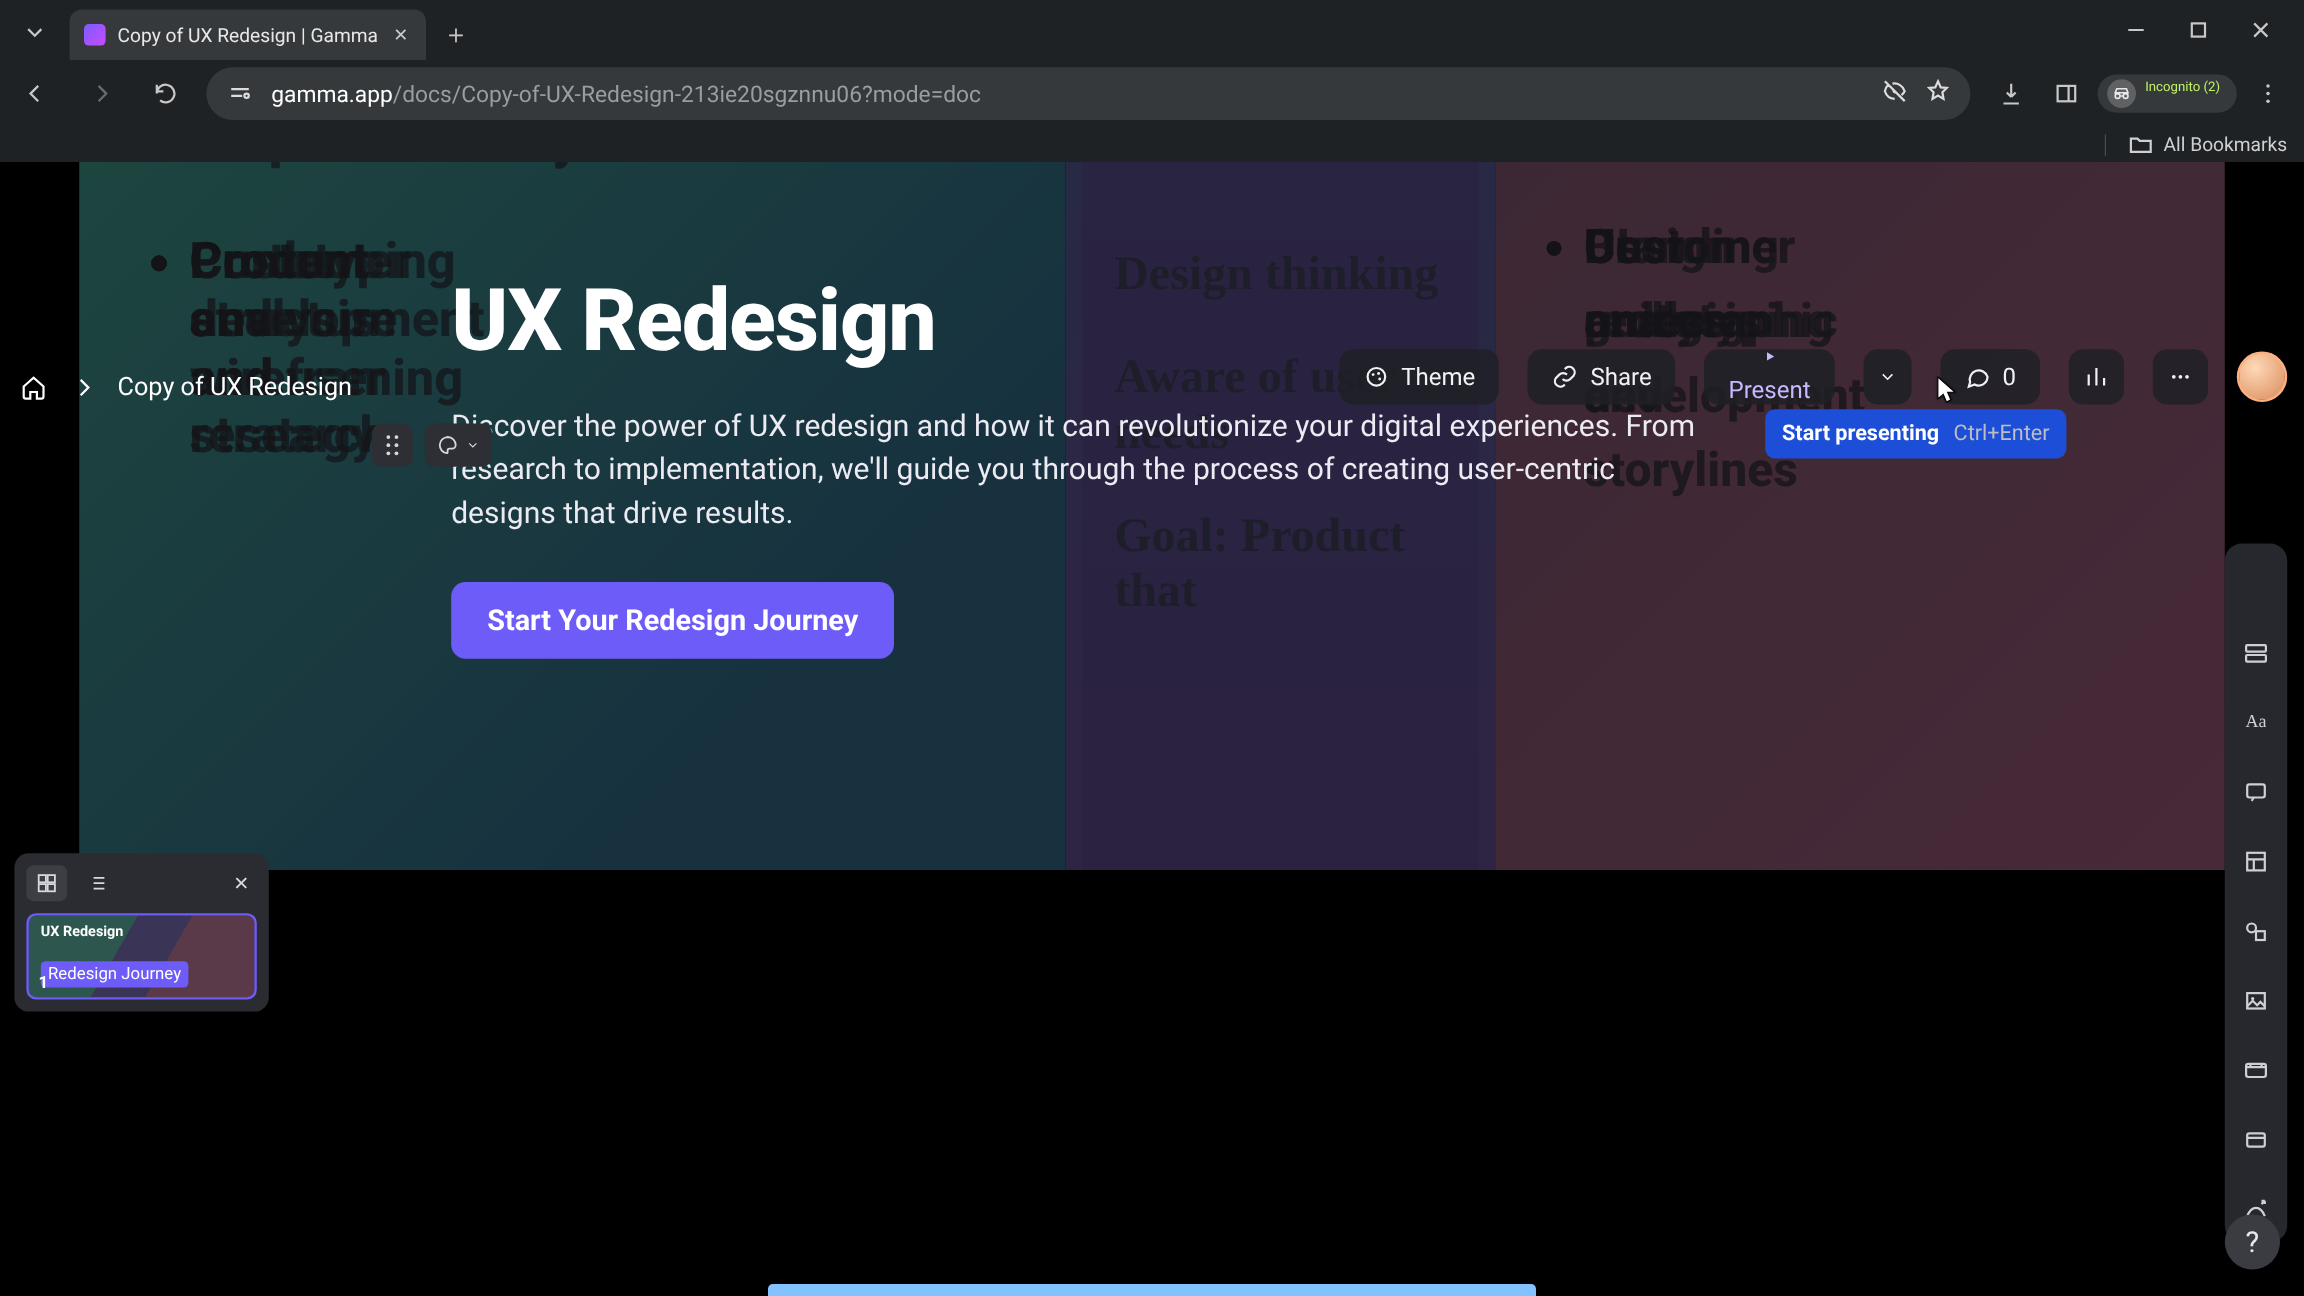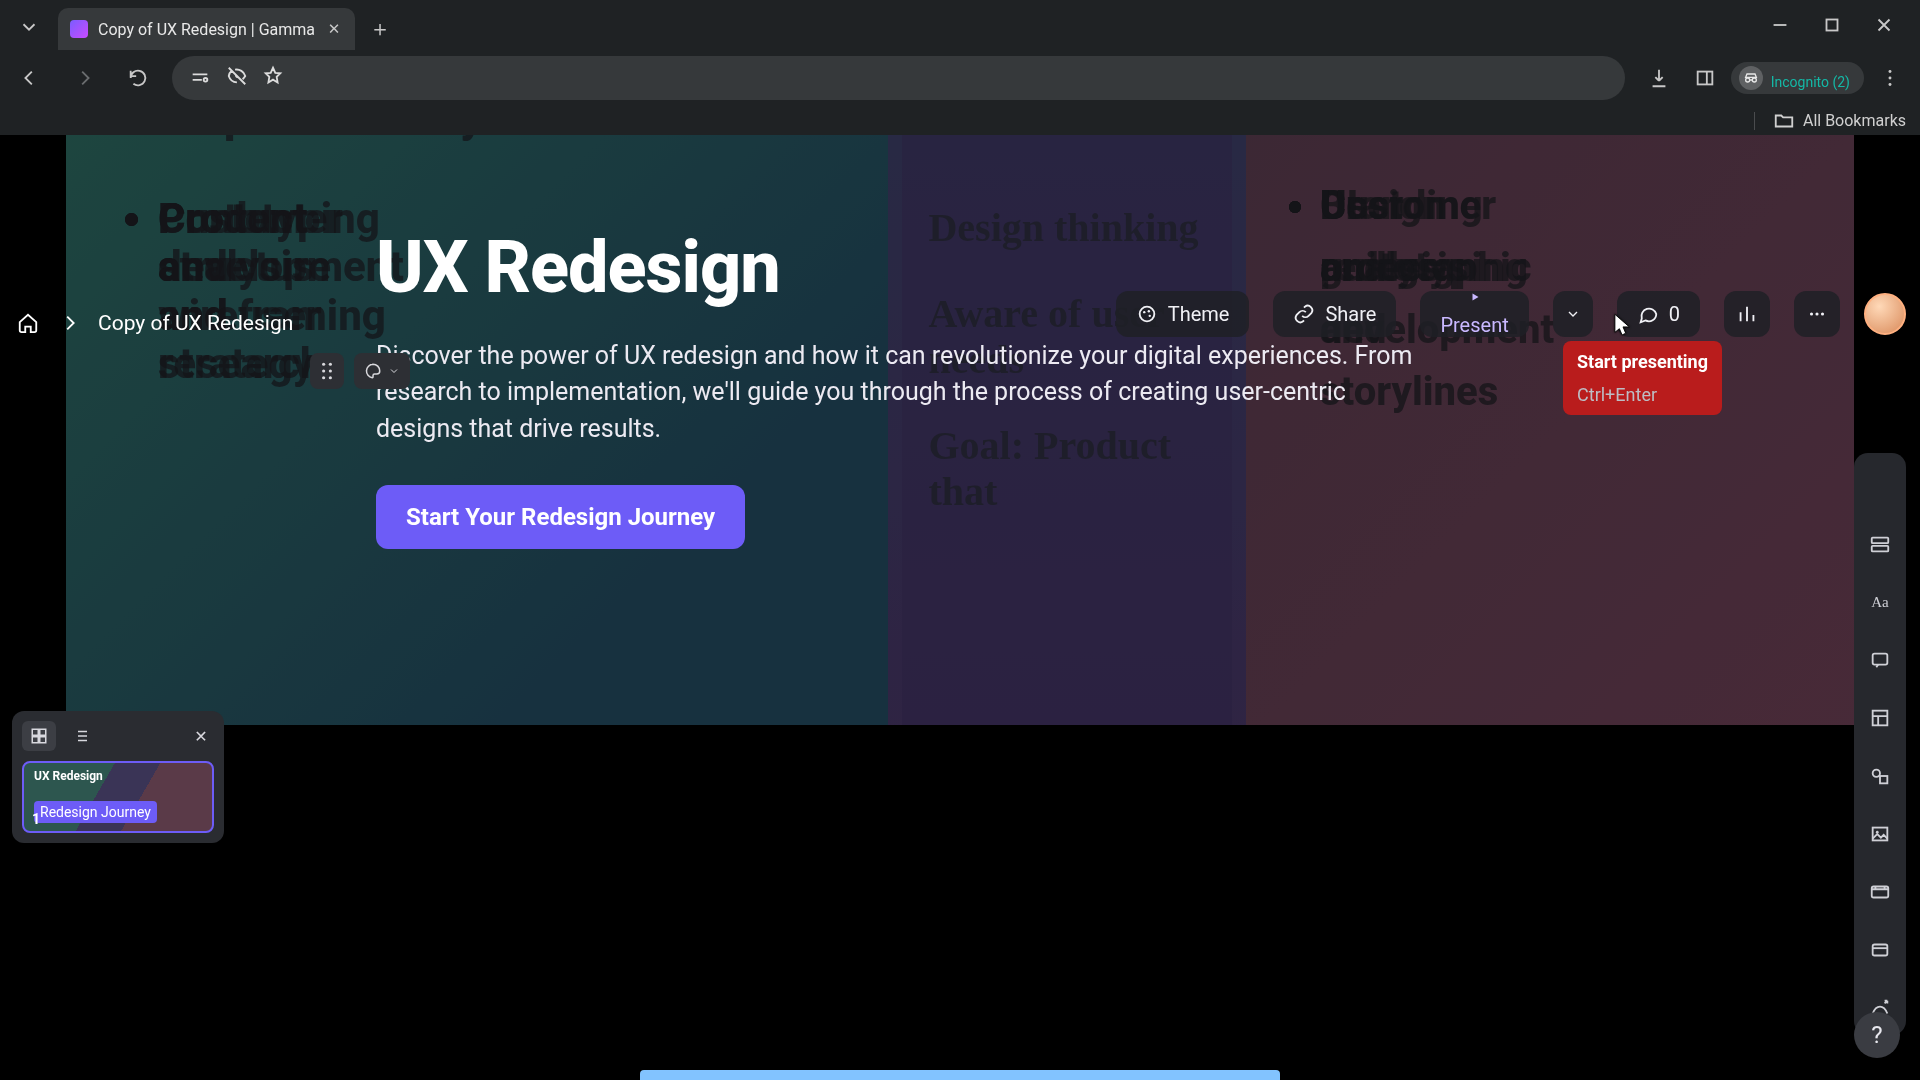--- a/index.html
+++ b/index.html
@@ -20,21 +20,21 @@
 .addr-bar { height:56px; display:flex; align-items:center; gap:14px; padding:0 10px; }
 .nav-btn { width:40px; height:40px; display:flex; align-items:center; justify-content:center; color:#c8c8c8; border-radius:50%; }
 .nav-btn.disabled { color:#6a6d6f; }
 .url-box { flex:1; height:44px; background:#36393b; border-radius:22px; display:flex; align-items:center; padding:0 16px; gap:14px; color:#dcdcdc; font-size:19px; }
 .url-box .site-chip { width:24px; height:24px; display:flex; align-items:center; justify-content:center; }
 .url-box .url { flex:1; white-space:nowrap; overflow:hidden; }
 .url-box .url .host { color:#fff; }
 .url-box .url .rest { color:#9a9d9f; }
 .right-icons { display:flex; gap:6px; align-items:center; }
 .right-icons .ic { width:40px; height:40px; display:flex; align-items:center; justify-content:center; color:#c8c8c8; }
-.incognito-chip { display:flex; align-items:flex-end; gap:8px; background:#36393b; border-radius:20px; padding:4px 14px 4px 8px; color:#14b8a6; font-size:14px; }
+.incognito-chip { display:flex; align-items:flex-start; gap:8px; background:#36393b; border-radius:20px; padding:4px 14px 4px 8px; color:#bef264; font-size:11px; }
 .incognito-chip .ico { width:24px; height:24px; border-radius:50%; background:#5f6163; display:flex; align-items:center; justify-content:center; }
 
 .bm-bar { height:29px; display:flex; align-items:center; justify-content:flex-end; padding:0 14px; gap:18px; color:#d0d0d0; font-size:16px; }
 .bm-bar .sep { width:1px; height:18px; background:#4a4c4e; }
 .bm-bar .bm { display:flex; align-items:center; gap:8px; }
 
 
 .app { position:absolute; top:135px; left:0; right:0; bottom:0; background:#000; }
 
 
@@ -68,21 +68,21 @@
 .app-topbar { position:absolute; top:156px; left:14px; right:14px; display:flex; align-items:flex-end; gap:12px; }
 .crumb { display:flex; align-items:center; gap:14px; color:#fff; font-size:21px; }
 .crumb .ic { width:28px; height:28px; display:flex; align-items:center; justify-content:center; }
 .top-actions { margin-left:auto; display:flex; align-items:center; gap:24px; }
 .chip { height:46px; padding:0 20px; border-radius:12px; background:rgba(30,32,38,0.85); color:#f0f0f5; display:flex; align-items:center; gap:10px; font-size:20px; }
 .chip.present { color:#c9b8ff;flex-direction:column; }
 .chip.caret { padding:0 12px; }
 .chip.icon-only { width:46px; padding:0; justify-content:center; }
 .avatar { width:42px; height:42px; border-radius:50%; background:radial-gradient(circle at 35% 30%,#ffd9b8,#d98a5a); border:2px solid #ffb080; }
 
-.tooltip { position:absolute; top:206px; right:198px; background:#b91c1c; color:#fff; font-size:18px; padding:10px 14px; border-radius:8px; display:flex; gap:12px; align-items:flex-start;flex-direction:column; }
+.tooltip { position:absolute; top:206px; right:198px; background:#1d4ed8; color:#fff; font-size:18px; padding:10px 14px; border-radius:8px; display:flex; gap:12px; align-items:center; }
 .tooltip .kbd { color:#bdbdc4; }
 
 
 .rail { position:absolute; top:318px; right:14px; width:52px; background:#26282d; border-radius:14px; padding:10px 0; display:flex; flex-direction:column; align-items:center; gap:24px; }
 .rail .r { width:34px; height:34px; display:flex; align-items:center; justify-content:center; color:#cfd0d6; }
 .ai-badge { position:absolute; top:324px; right:18px; width:40px; height:40px; border-radius:10px; background:linear-gradient(135deg,#8a5cff,#b95cff); display:flex; align-items:center; justify-content:center; color:#fff; font-size:11px; font-weight:700; }
 .ai-badge span.s { font-size:20px; margin-right:1px; }
 
 
 .fs { position:absolute; top:576px; left:12px; width:212px; background:#2a2c31; border-radius:12px; padding:10px; }
@@ -159,20 +159,23 @@
           <path d="M4 12a8 8 0 1 1 3 6.2M4 4v6h6" fill="none" stroke="currentColor" stroke-width="2"></path>
         </svg>
       </div>
     <div class="url-box">
       <span class="site-chip">
           <svg class="svg" viewBox="0 0 24 24">
             <path d="M4 8h16M4 14h10" stroke="currentColor" stroke-width="2"></path>
             <circle cx="18" cy="14" r="2" fill="none" stroke="currentColor" stroke-width="2"></circle>
           </svg>
         </span>
+      <span class="url">
+        <span class="host">gamma.app</span><span class="rest">/docs/Copy-of-UX-Redesign-213ie20sgznnu06?mode=doc</span>
+      </span>
       <span><svg class="svg" viewBox="0 0 24 24">
             <path d="M3 3l18 18M10.6 10.6A3 3 0 0013.4 13.4M9.9 5.1A9.8 9.8 0 0121 12c-.7 1.3-1.7 2.5-2.9 3.5M6.1 6.1A9.8 9.8 0 003 12a9.8 9.8 0 008.9 6.9" fill="none" stroke="currentColor" stroke-width="2"></path>
           </svg></span>
       <span><svg class="svg" viewBox="0 0 24 24">
             <path d="M12 3l2.5 5.5L20 9l-4 4 1 6-5-3-5 3 1-6-4-4 5.5-.5z" fill="none" stroke="currentColor" stroke-width="2"></path>
           </svg></span>
     </div>
     <div class="right-icons">
       <div class="ic">
           <svg class="svg" viewBox="0 0 24 24">

